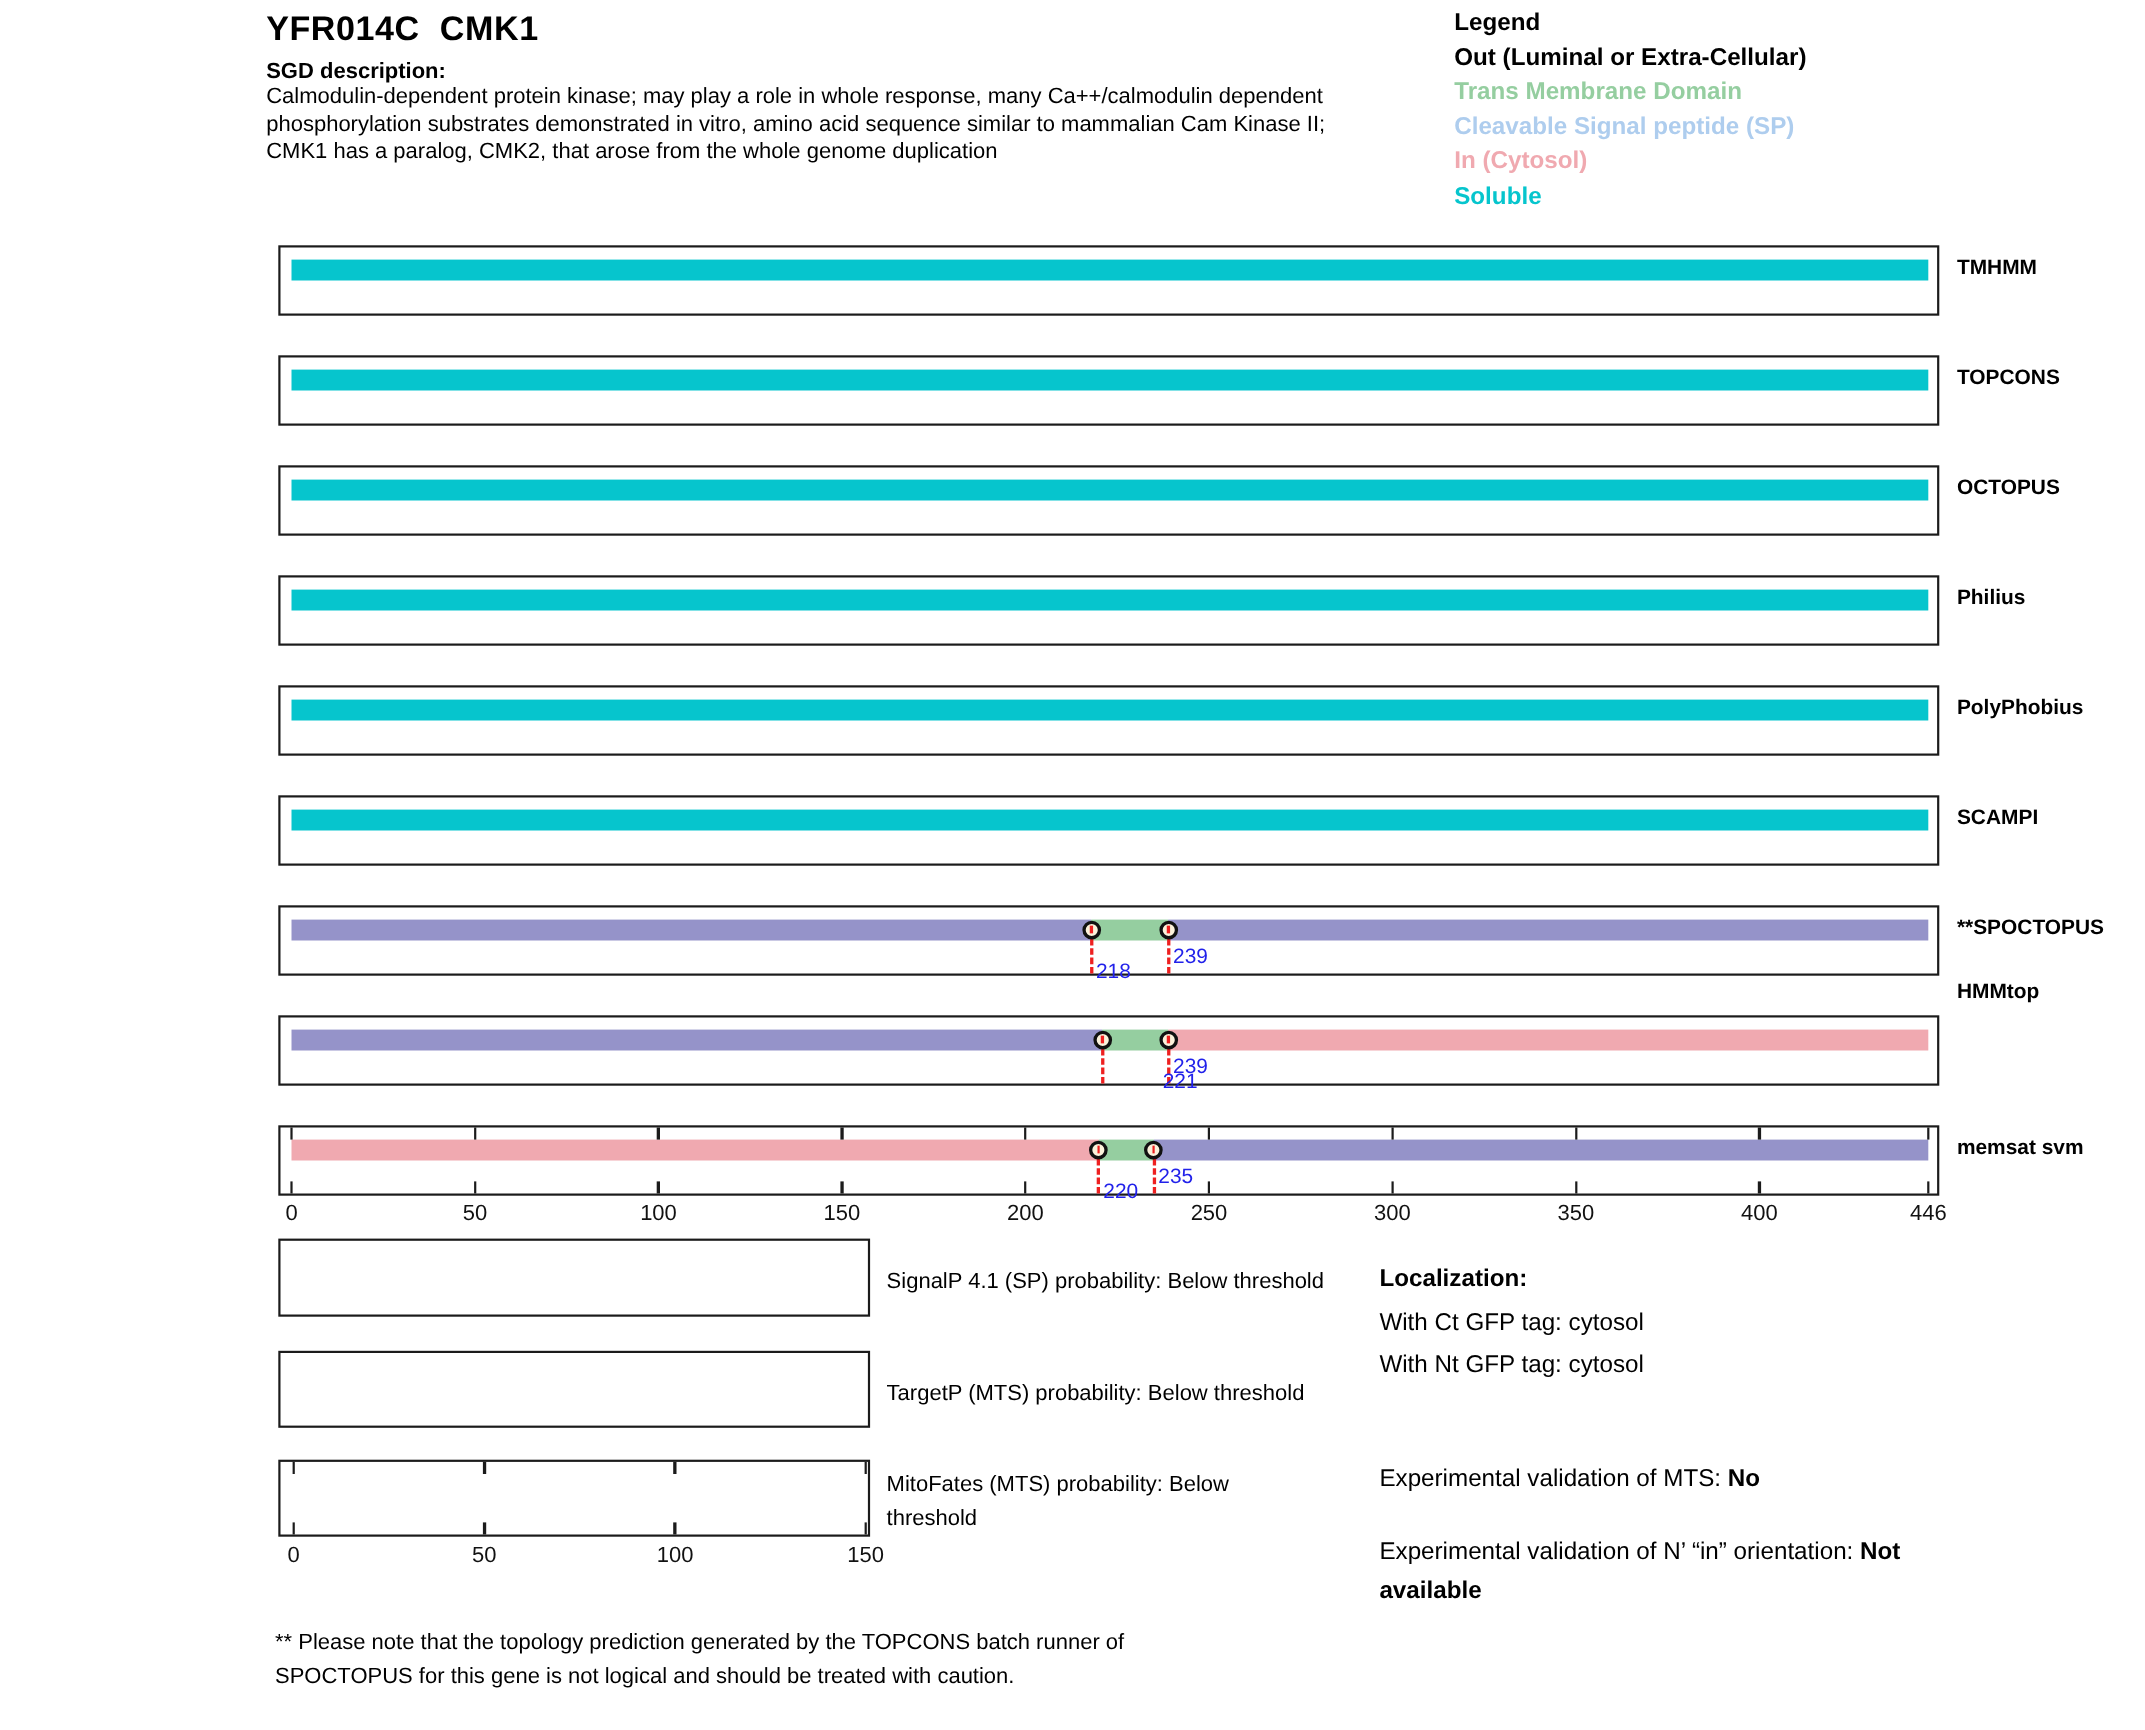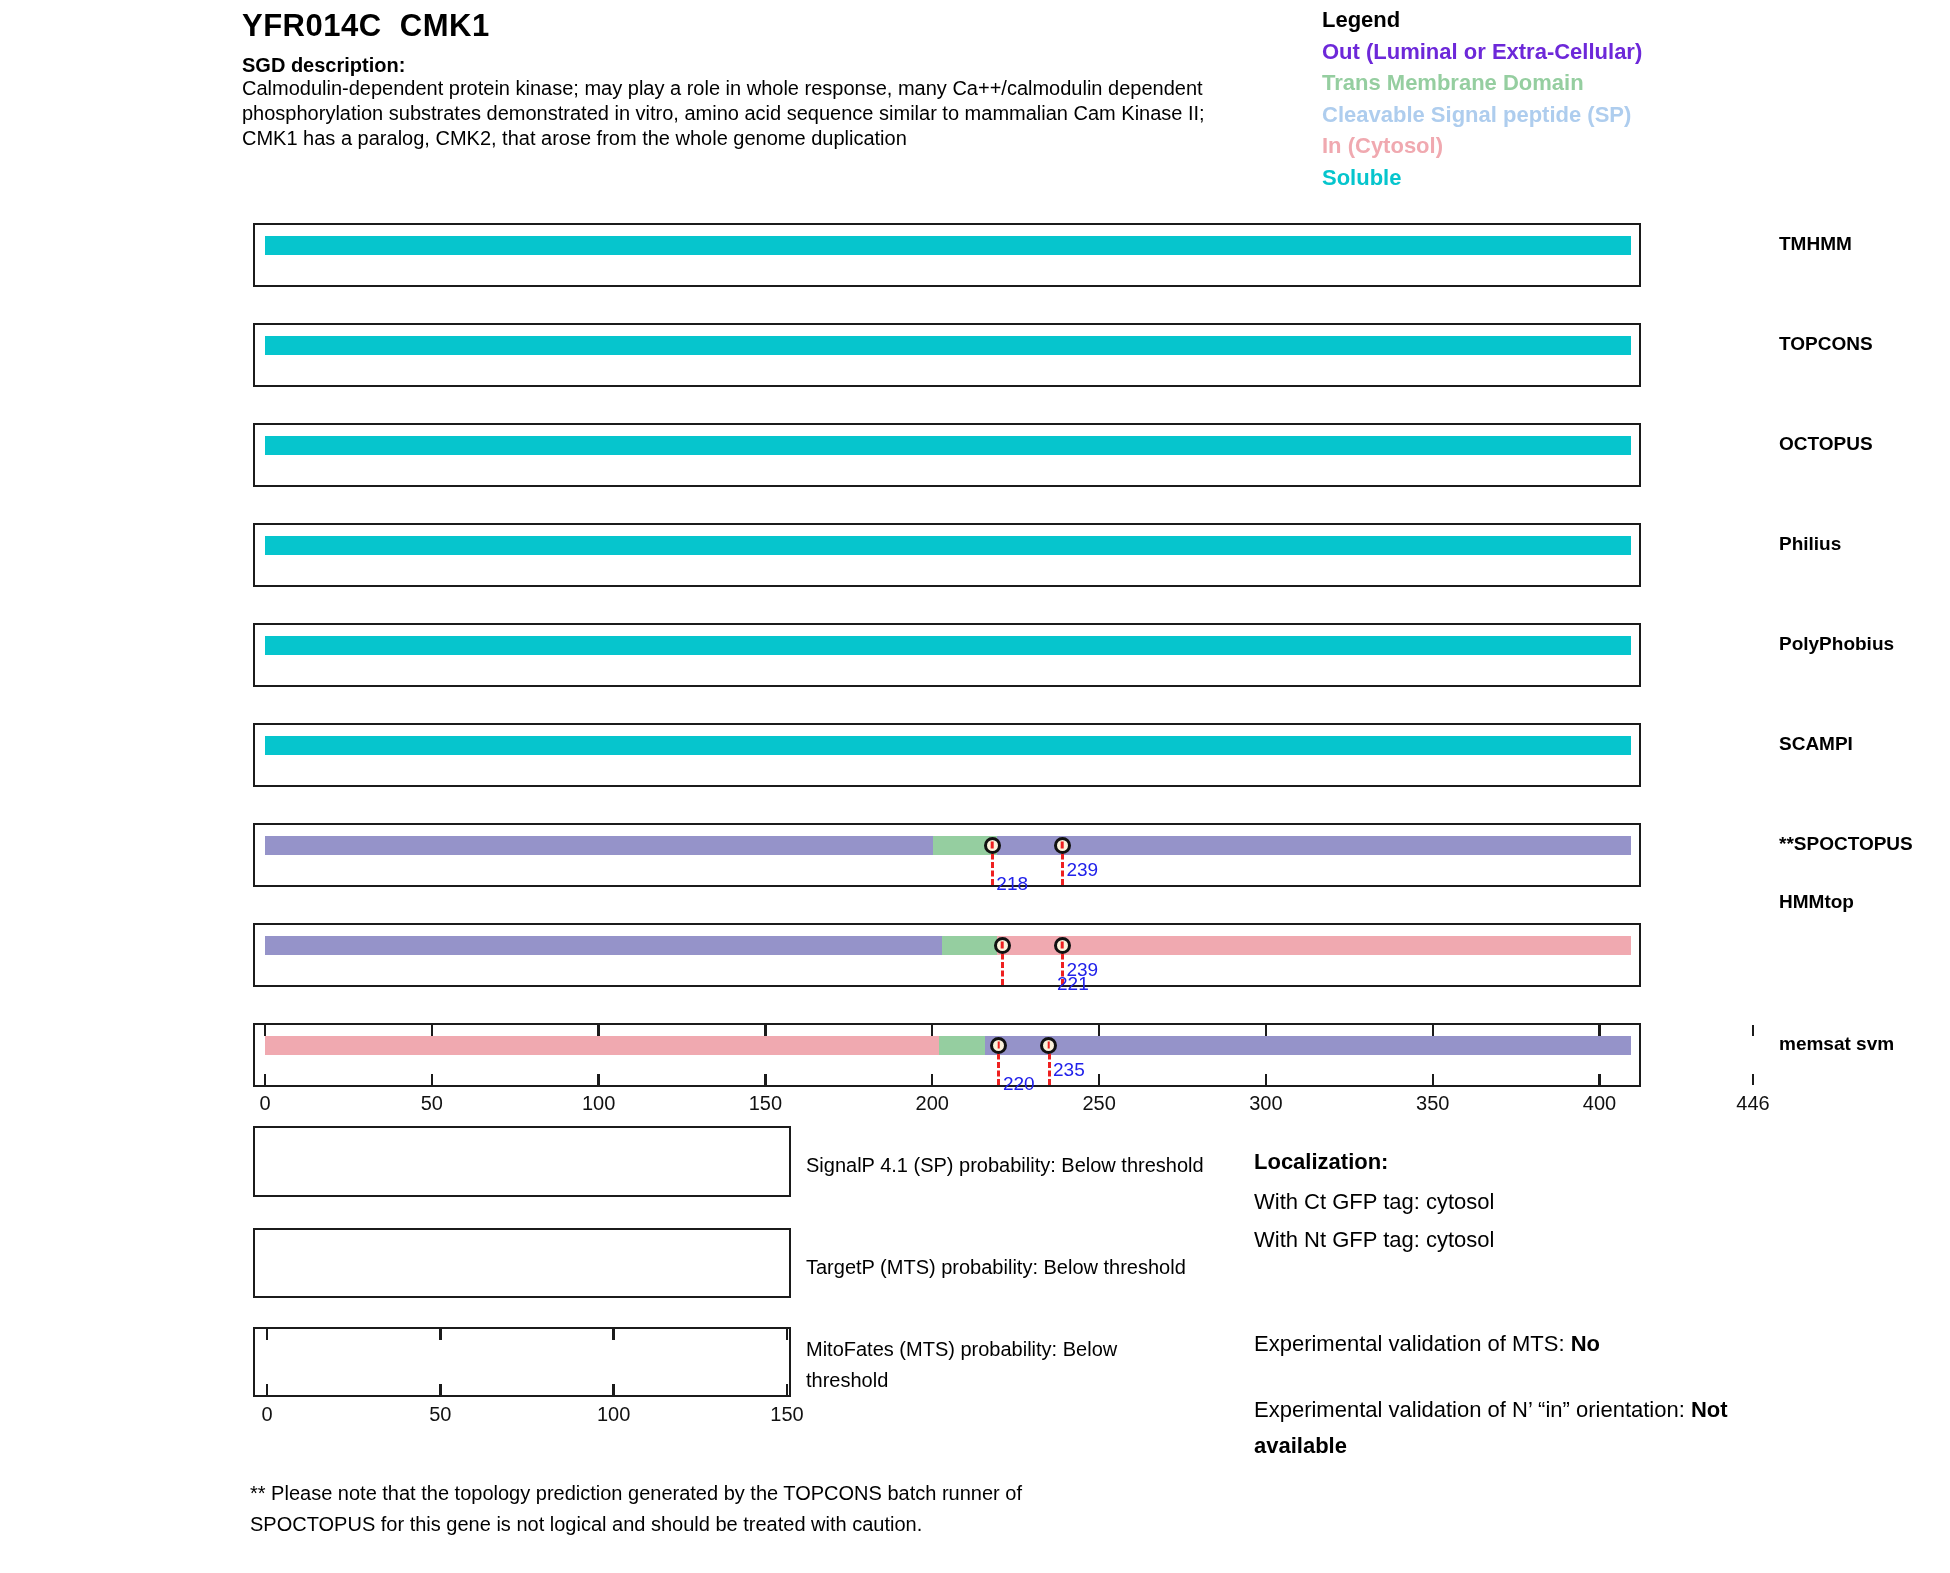--- a/index.html
+++ b/index.html
@@ -17,21 +17,21 @@
   #description { position:absolute; left:242px; top:76px;
                  font-size:20px; line-height:25px; }
   #description div { white-space:pre; }
 
   
   #legend { position:absolute; left:1322px; top:4px;
             font-size:22px; font-weight:bold; line-height:31.5px; }
   #legend .legend-item { white-space:pre; }
 
   
-  .track-box { position:absolute; left:253px; width:1388px; height:64px;
+  .track-box { position:absolute; left:253px; width:1510px; height:64px;
                border:2px solid #1b1b1b; box-sizing:border-box; background:#fff; }
   .track-bar { position:absolute; left:10px; right:8px; top:11px; height:19px; }
   .seg { position:absolute; top:0; height:100%; }
   .track-label { position:absolute; left:1779px; font-size:19px; font-weight:bold;
                  line-height:21px; white-space:nowrap; }
   .bnd-line { position:absolute; width:0; top:20px; height:40px;
               border-left:3px dashed #ee2020; z-index:2; }
   .bnd-circle { position:absolute; width:11px; height:11px; border:3.2px solid #111;
                 border-radius:50%; background:#fbf2db; z-index:3; }
   .circle-dash { position:absolute; left:50%; top:50%; width:2.6px; height:7px;
@@ -80,21 +80,21 @@
   <div id="sgd-label">SGD description:</div>
   <div id="description">
     <div>Calmodulin-dependent protein kinase; may play a role in whole response, many Ca++/calmodulin dependent</div>
     <div>phosphorylation substrates demonstrated in vitro, amino acid sequence similar to mammalian Cam Kinase II;</div>
     <div>CMK1 has a paralog, CMK2, that arose from the whole genome duplication</div>
   </div>
 
   <div id="legend">
     <div class="legend-title">Legend</div>
     <div id="legend-items">
-        <div class="legend-item" style="color: #6d28d9;">Out (Luminal or Extra-Cellular)</div>
+        <div class="legend-item" style="color: #000000;">Out (Luminal or Extra-Cellular)</div>
         <div class="legend-item" style="color: rgb(149, 206, 160);">Trans Membrane Domain</div>
         <div class="legend-item" style="color: rgb(174, 205, 238);">Cleavable Signal peptide (SP)</div>
         <div class="legend-item" style="color: rgb(240, 169, 176);">In (Cytosol)</div>
         <div class="legend-item" style="color: rgb(6, 197, 205);">Soluble</div>
       </div>
   </div>
 
   <div id="tracks">
       <div class="track-box" style="top: 223px;">
         <div class="track-bar">

